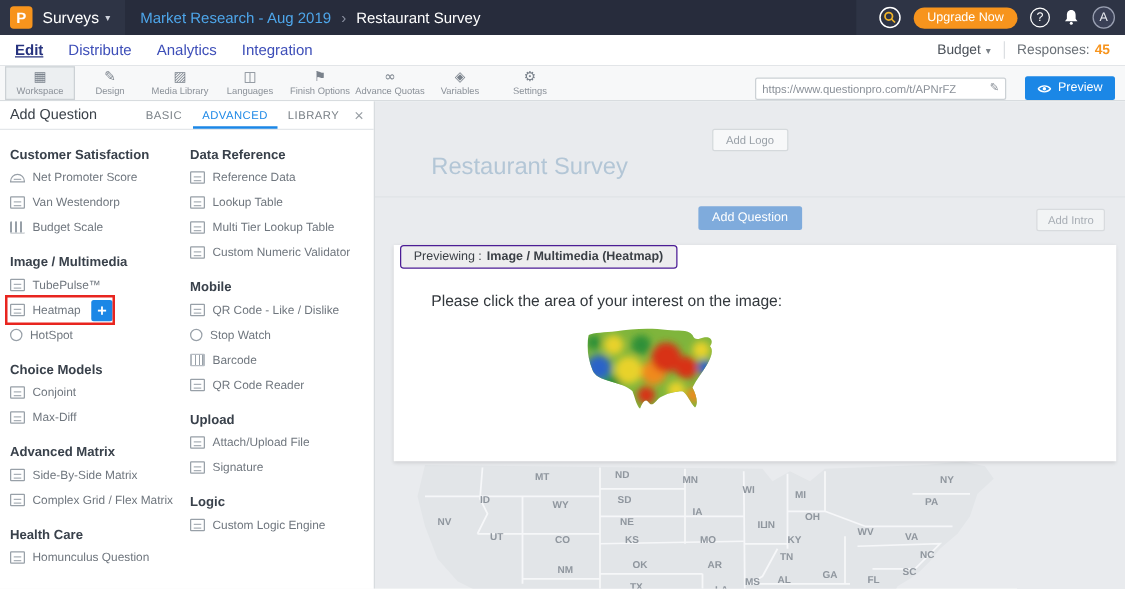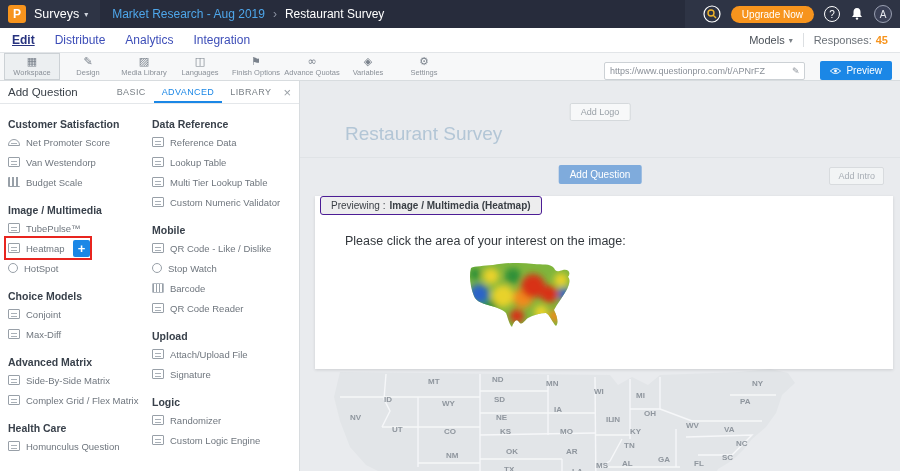--- a/index.html
+++ b/index.html
@@ -131,21 +131,21 @@
 <div class="nav">
   <div class="nav-tabs">
 
   <span class="nav-tab active">Edit</span>
       <span class="nav-tab">Distribute</span>
       <span class="nav-tab">Analytics</span>
       <span class="nav-tab">Integration</span>
     </div>
   <div class="nav-right">
     <span class="tools">
-      <span>Models</span>
+      <span>Budget</span>
       <span class="caret" style="color:#7a8086">▾</span>
     </span>
     <span class="navdiv"></span>
     <span class="resp-label">Responses:</span>
     <span class="resp-count">45</span>
   </div>
 </div>
 
 <div class="toolbar">
   <div class="tb-items">
@@ -396,25 +396,20 @@
             <span class="entry-label">Signature</span>
 
           </div>
 
           <div class="entry header">
 
             <span class="entry-label">Logic</span>
 
           </div>
 
-          <div class="entry item">
-            <span class="ic randomizer-icon"></span>
-            <span class="entry-label">Randomizer</span>
-
-          </div>
 
           <div class="entry item">
             <span class="ic logic-engine-icon"></span>
             <span class="entry-label">Custom Logic Engine</span>
 
           </div>
         </div>
     </div>
   </div>
 

